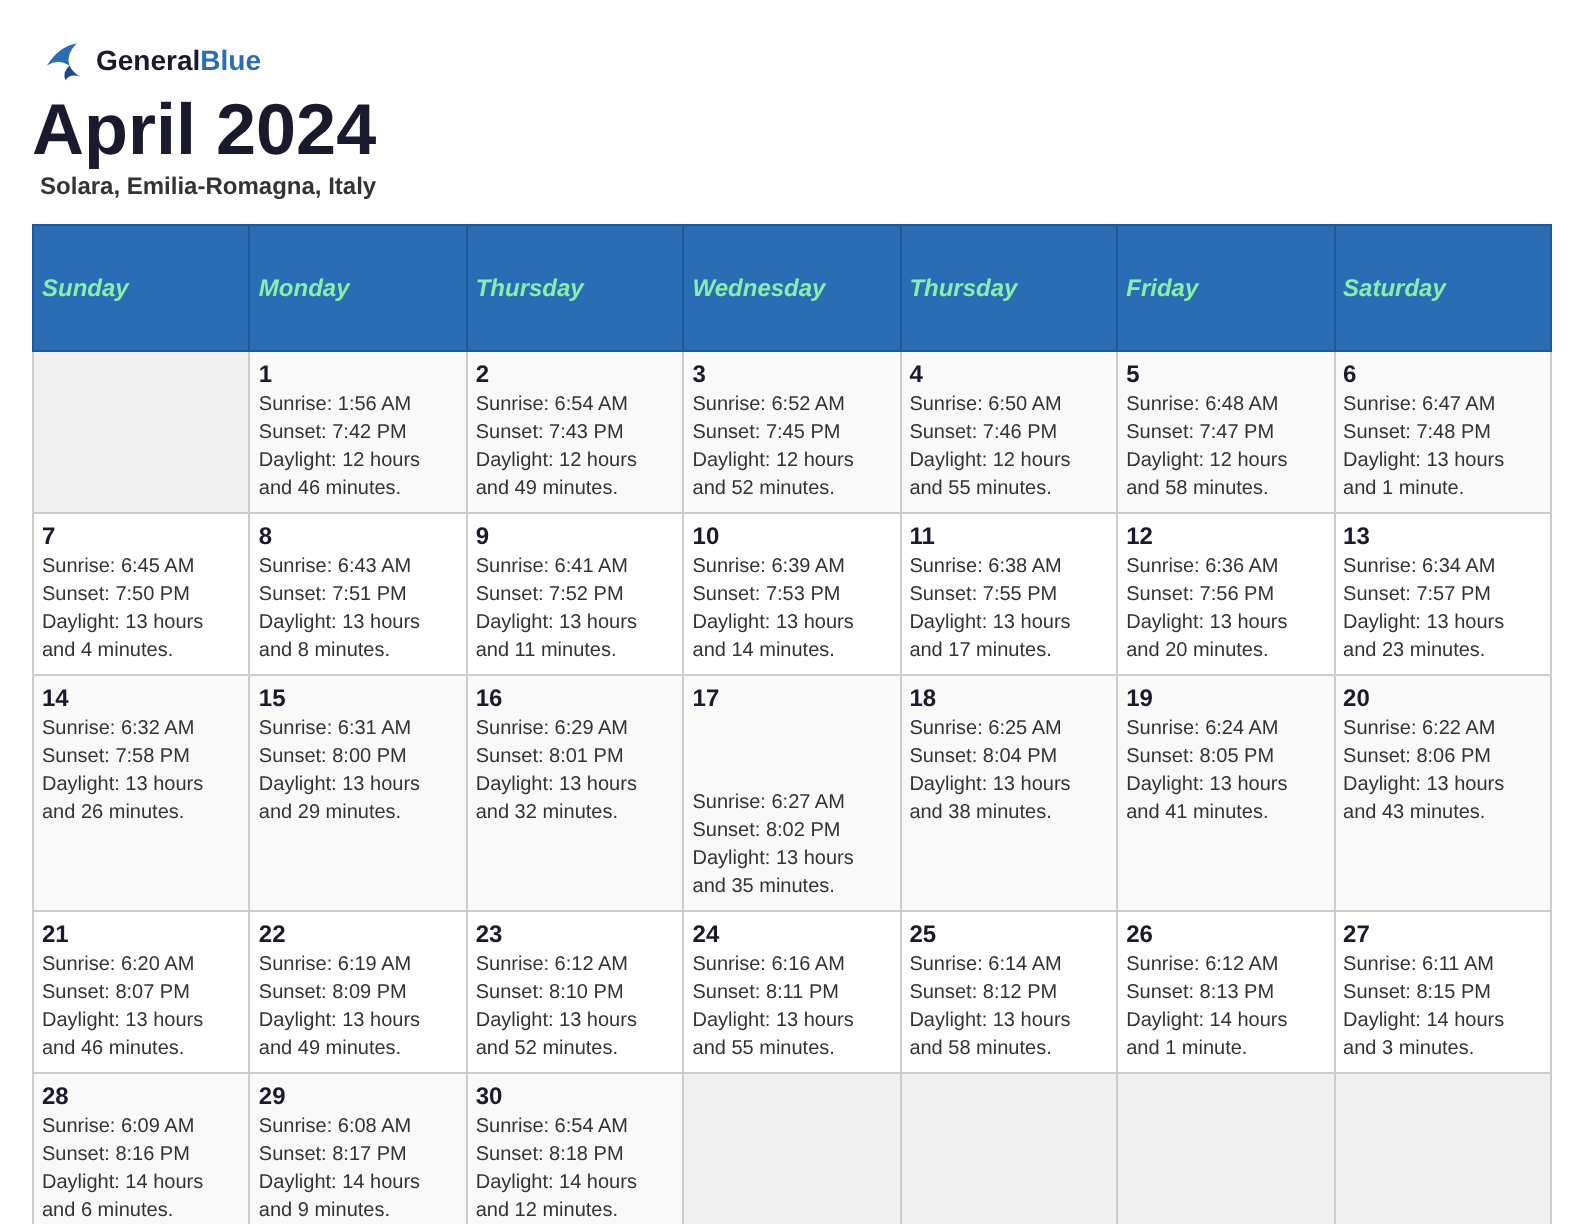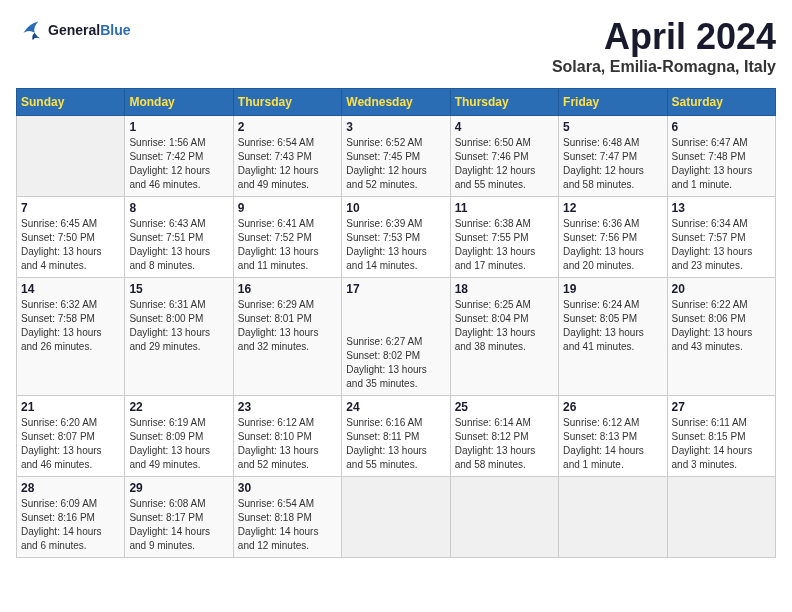--- a/index.html
+++ b/index.html
@@ -8,55 +8,57 @@
       background: #fff;
       width: 792px;
       min-height: 612px;
       padding: 16px;
     }
     .header-area {
       display: flex;
       justify-content: space-between;
       align-items: flex-start;
       margin-bottom: 12px;
+      flex-direction: column;
     }
     .logo {
       display: flex;
       align-items: center;
       gap: 4px;
     }
     .logo-bird {
       width: 28px;
       height: 28px;
     }
     .title-area {
       text-align: right;
     }
     .month-title {
       font-size: 36px;
       font-weight: bold;
       color: #1a1a2e;
     }
     .location-title {
-      font-size: 16px;
+      font-size: 12px;
       color: #333;
       font-weight: bold;
     }
     table {
       width: 100%;
       border-collapse: collapse;
       font-size: 11px;
     }
     thead tr th {
       background: #2a6db5;
-      color: #fde047;
-      padding: 6px 4px;
+      color: #86efac;
+      padding: 24px 4px;
       text-align: left;
       font-size: 12px;
       border: 1px solid #1e5a9a;
+      font-style: italic;
     }
     tbody tr td {
       border: 1px solid #ccc;
       padding: 4px;
       vertical-align: top;
       min-height: 70px;
       height: 80px;
       background: #fff;
     }
     tbody tr:nth-child(odd) td {

